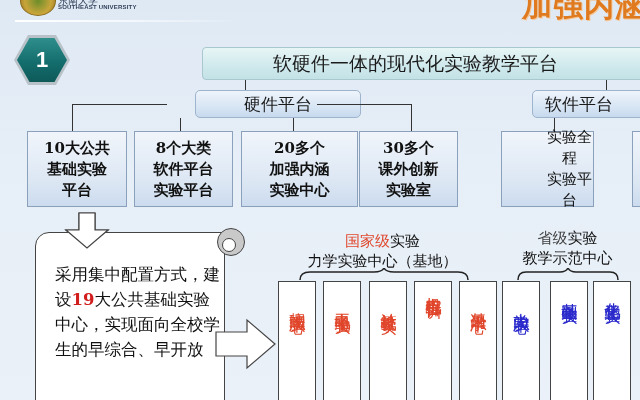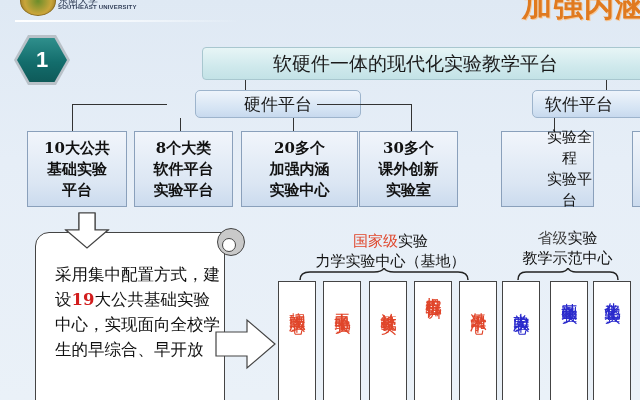--- a/index.html
+++ b/index.html
@@ -134,21 +134,21 @@
 
 <svg class="abs" style="left:62px;top:212px;" width="50" height="40">
   <path d="M17 1 H33 V18 H46 L25 36 L4 18 H17 Z" fill="#fff" stroke="#444" stroke-width="1.2"></path>
 </svg>
 <div class="abs scroll-text"><span>采用集中配置方式，建设</span><span class="hl">19</span><span>大公共基础实验中心，实现面向全校学生的早综合、早开放</span></div>
 
 <svg class="abs" style="left:215px;top:318px;" width="62" height="52">
   <path d="M1 14 H32 V2 L60 26 L32 50 V38 H1 Z" fill="#fff" stroke="#444" stroke-width="1.2"></path>
 </svg>
 
-<div class="abs group-label" style="left:298px;top:231px;width:185px;">
+<div class="abs group-label" style="left:290px;top:231px;width:185px;">
   <div><span class="red">国家级</span><span>实验</span></div>
   <div>力学实验中心（基地）</div>
 </div>
 <svg class="abs" style="left:298px;top:268px;" width="172" height="14">
   <path d="M2 12 Q2 4 12 4 H76 Q84 4 86 0 Q88 4 96 4 H160 Q170 4 170 12" fill="none" stroke="#222" stroke-width="1.5"></path>
 </svg>
 
 <div class="abs group-label" style="left:510px;top:228px;width:115px;">
   <div><span class="blue">省级</span><span>实验</span></div>
   <div>教学示范中心</div>

